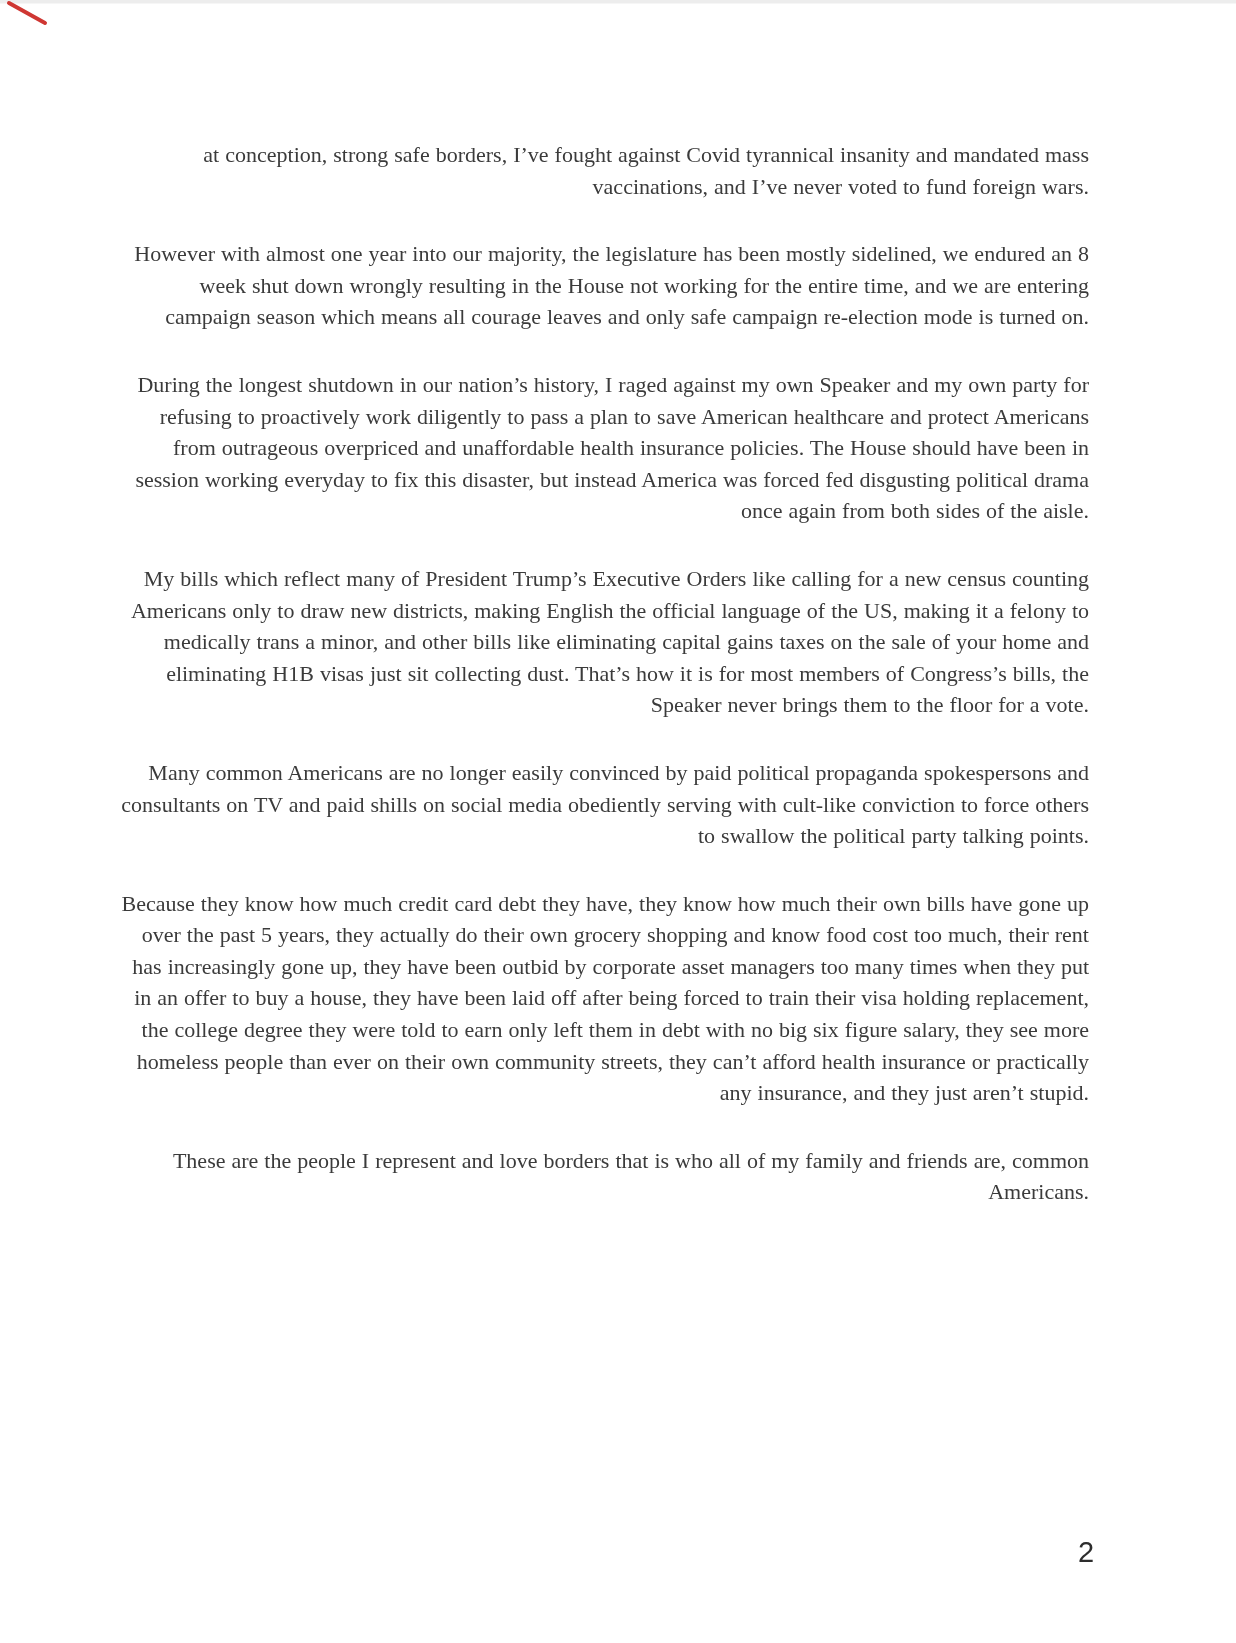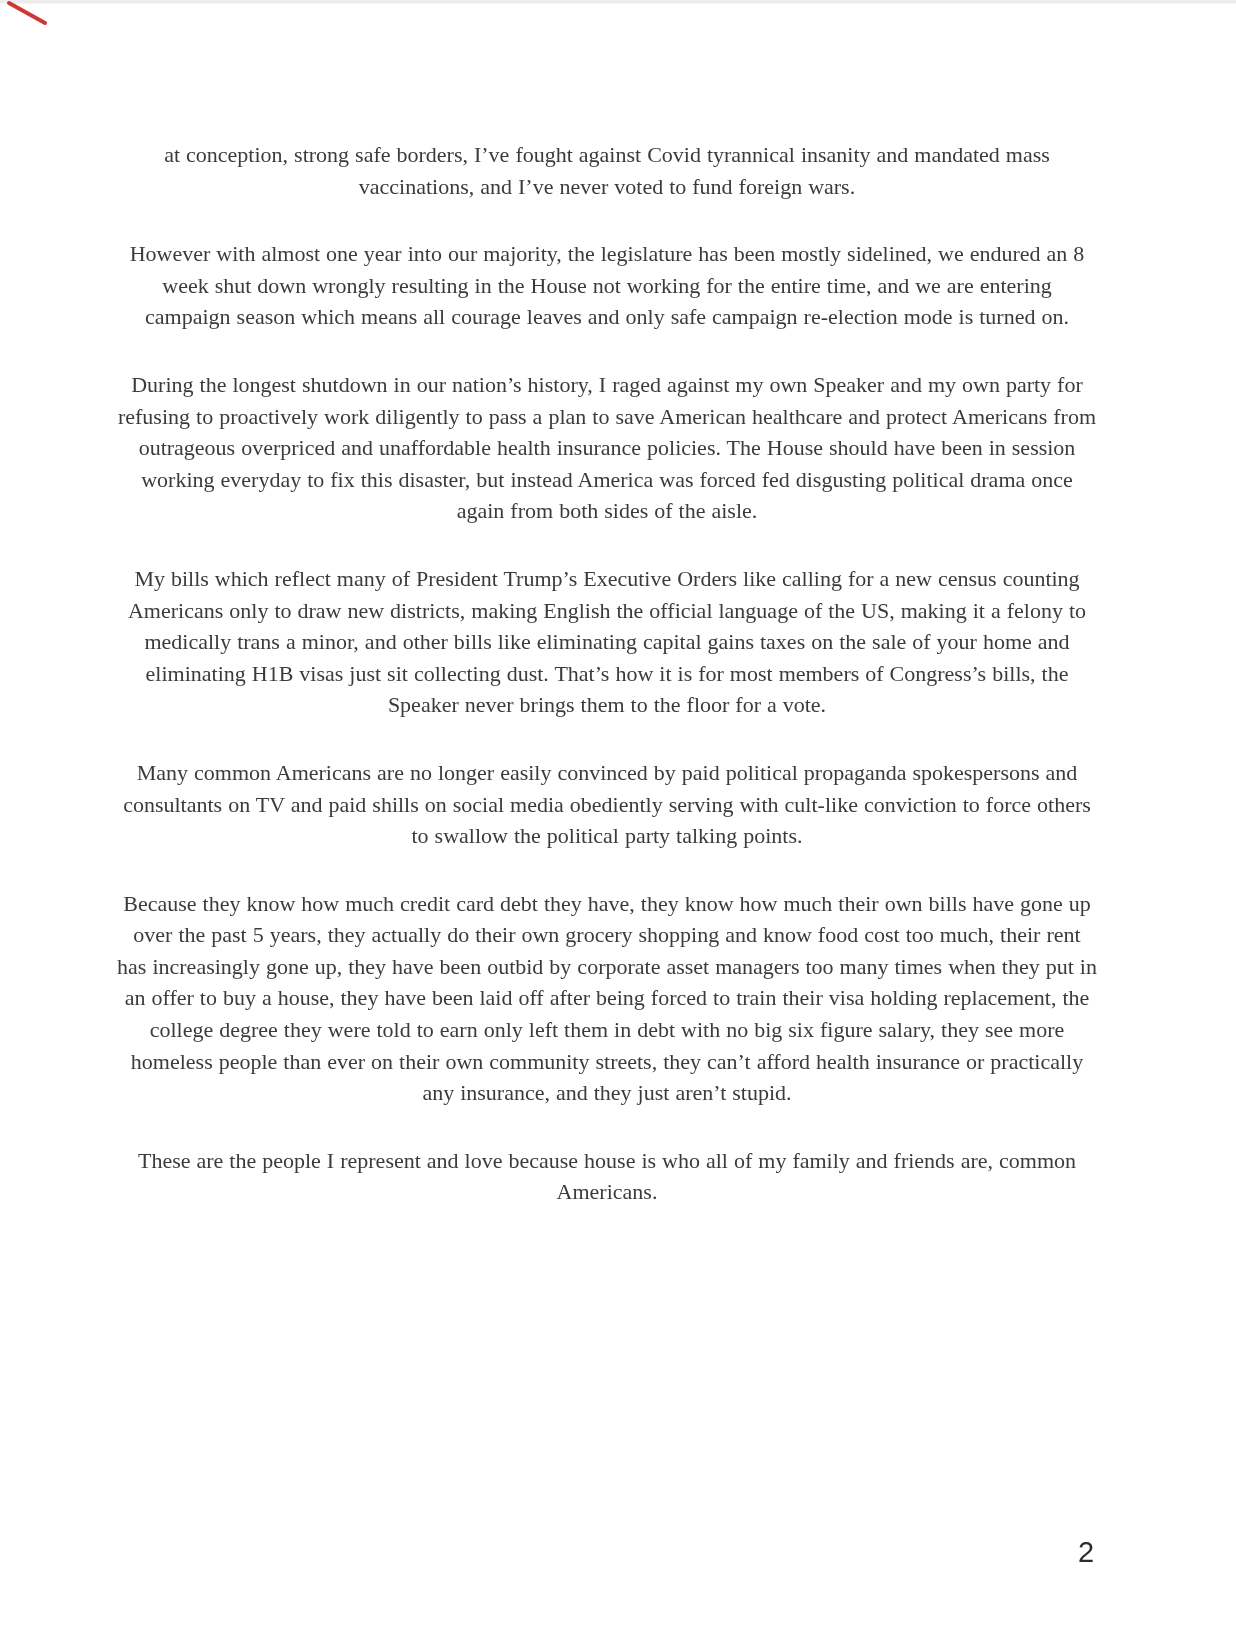--- a/index.html
+++ b/index.html
@@ -32,25 +32,25 @@
     height: 36px;
     pointer-events: none;
   }
   .content {
     position: absolute;
     left: 117px;
     top: 139px;
     width: 980px;
   }
   .content p {
-    margin: 0 0 36px 0;
+    margin: 0 8px 36px 0;
     font-size: 22px;
     line-height: 31.6px;
     color: #3b3b3b;
-    text-align: center;
+    text-align: right;
     word-spacing: 0.5px;
   }
   .page-number {
     position: absolute;
     left: 1078px;
     top: 1536px;
     font-family: "Liberation Sans", "DejaVu Sans", sans-serif;
     font-size: 29px;
     line-height: 32px;
     color: #2d2d2d;
@@ -67,18 +67,18 @@
     <line x1="9" y1="3" x2="45" y2="23" stroke-width="4" stroke-linecap="round" stroke="#cf3733"></line>
   </svg>
 
   <div class="content">
     <p>at conception, strong safe borders, I’ve fought against Covid tyrannical insanity and mandated mass vaccinations, and I’ve never voted to fund foreign wars.</p>
     <p>However with almost one year into our majority, the legislature has been mostly sidelined, we endured an 8 week shut down wrongly resulting in the House not working for the entire time, and we are entering campaign season which means all courage leaves and only safe campaign re-election mode is turned on.</p>
     <p>During the longest shutdown in our nation’s history, I raged against my own Speaker and my own party for refusing to proactively work diligently to pass a plan to save American healthcare and protect Americans from outrageous overpriced and unaffordable health insurance policies. The House should have been in session working everyday to fix this disaster, but instead America was forced fed disgusting political drama once again from both sides of the aisle.</p>
     <p>My bills which reflect many of President Trump’s Executive Orders like calling for a new census counting Americans only to draw new districts, making English the official language of the US, making it a felony to medically trans a minor, and other bills like eliminating capital gains taxes on the sale of your home and eliminating H1B visas just sit collecting dust. That’s how it is for most members of Congress’s bills, the Speaker never brings them to the floor for a vote.</p>
     <p>Many common Americans are no longer easily convinced by paid political propaganda spokespersons and consultants on TV and paid shills on social media obediently serving with cult-like conviction to force others to swallow the political party talking points.</p>
     <p>Because they know how much credit card debt they have, they know how much their own bills have gone up over the past 5 years, they actually do their own grocery shopping and know food cost too much, their rent has increasingly gone up, they have been outbid by corporate asset managers too many times when they put in an offer to buy a house, they have been laid off after being forced to train their visa holding replacement, the college degree they were told to earn only left them in debt with no big six figure salary, they see more homeless people than ever on their own community streets, they can’t afford health insurance or practically any insurance, and they just aren’t stupid.</p>
-    <p>These are the people I represent and love because house is who all of my family and friends are, common Americans.</p>
+    <p>These are the people I represent and love borders that is who all of my family and friends are, common Americans.</p>
   </div>
 
   <div class="page-number">2</div>
 
 </div>
 
 </body></html>

